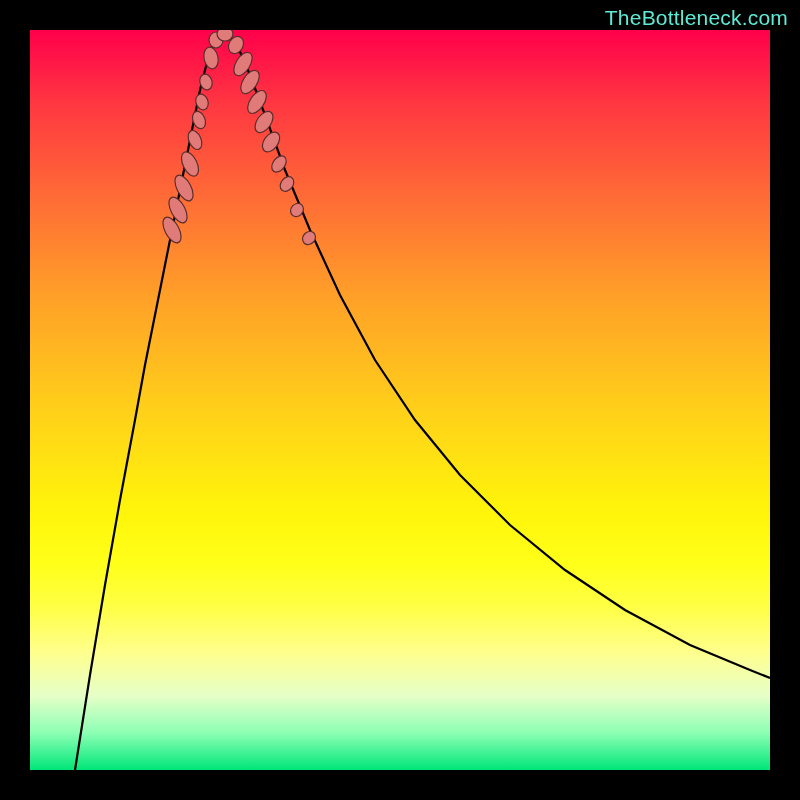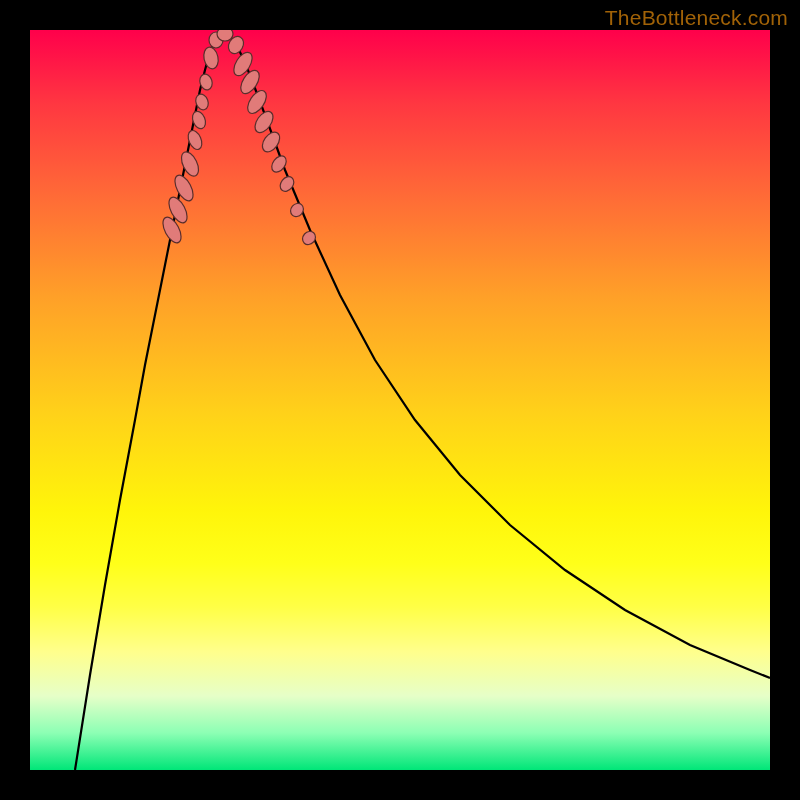--- a/index.html
+++ b/index.html
@@ -29,21 +29,21 @@
       rgb(255,255,140) 84%,
       rgb(230,255,200) 90%,
       rgb(140,255,180) 95%,
       rgb(0,230,120) 100%
     );
   }
   .watermark {
     position: absolute;
     top: 6px;
     right: 12px;
-    color: #a16207;
+    color: #5eead4;
     font-size: 21px;
     font-weight: 500;
     letter-spacing: 0.2px;
     user-select: none;
   }
   svg.plot {
     position: absolute;
     left: 30px;
     top: 30px;
     width: 740px;

